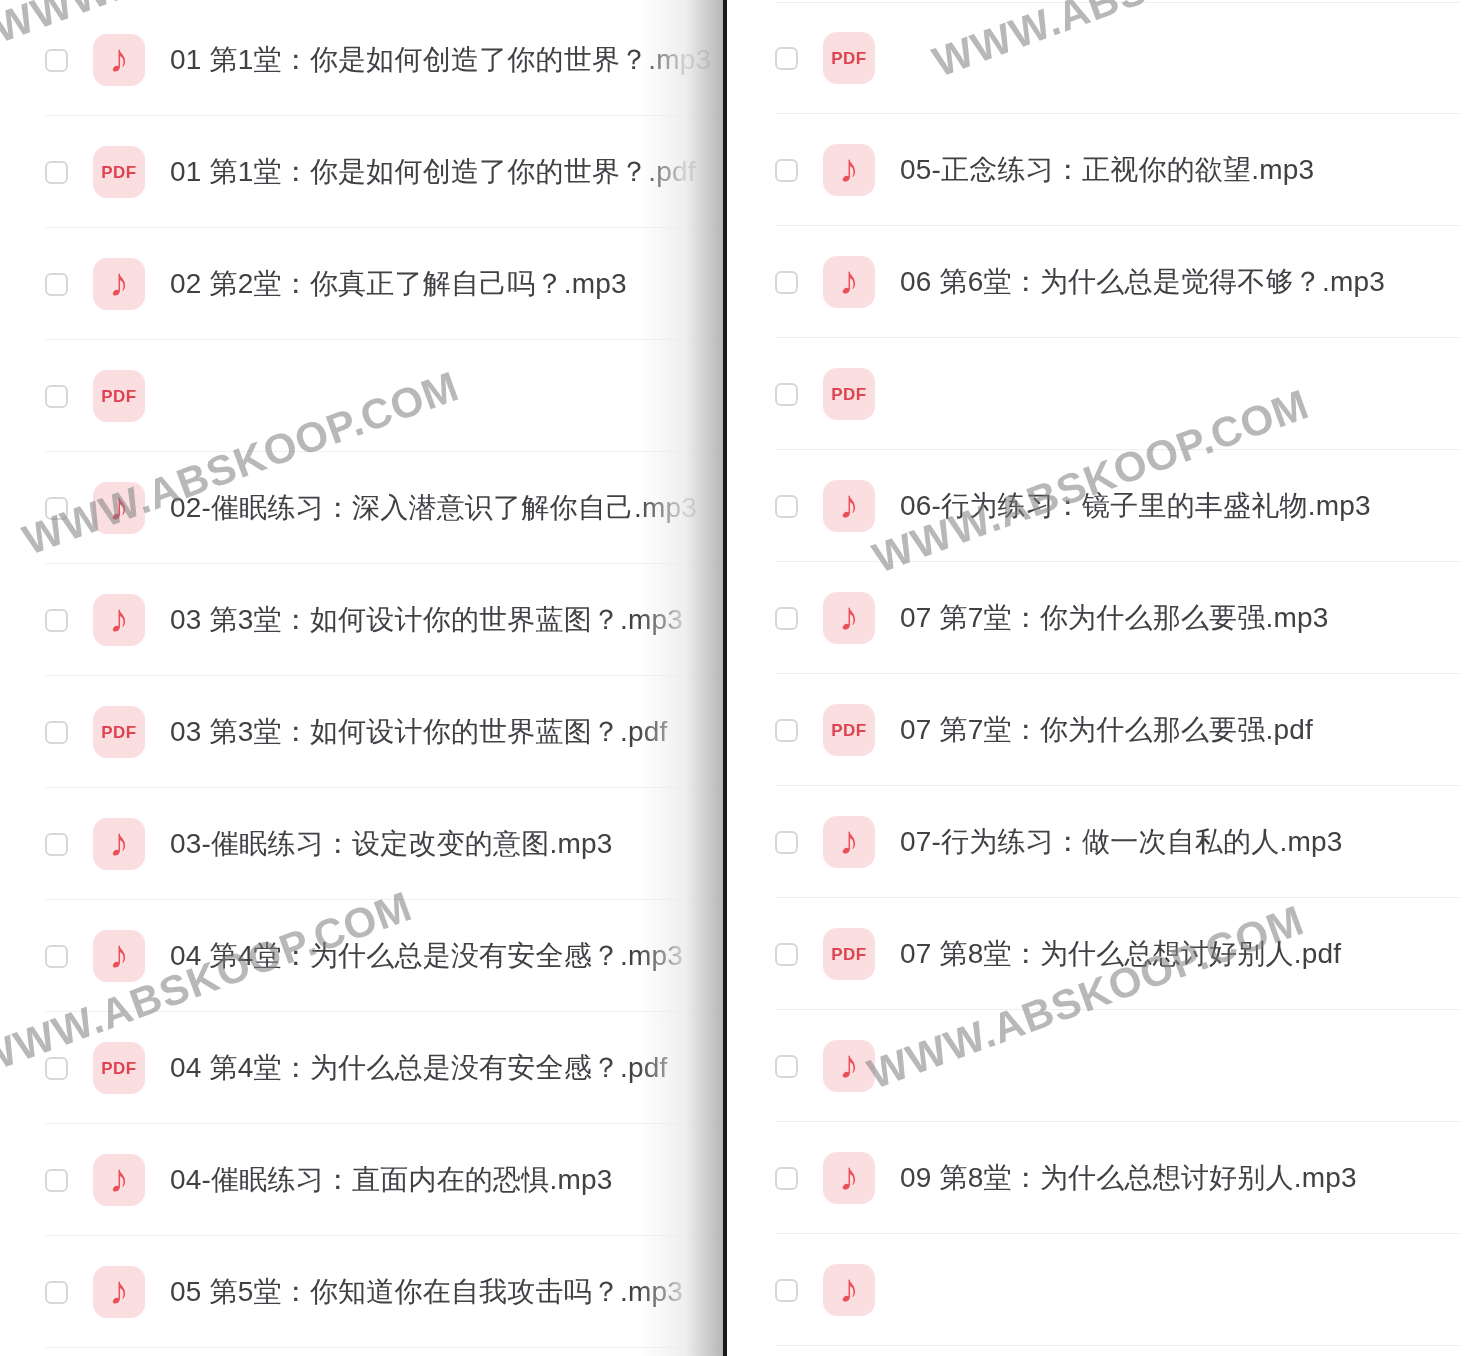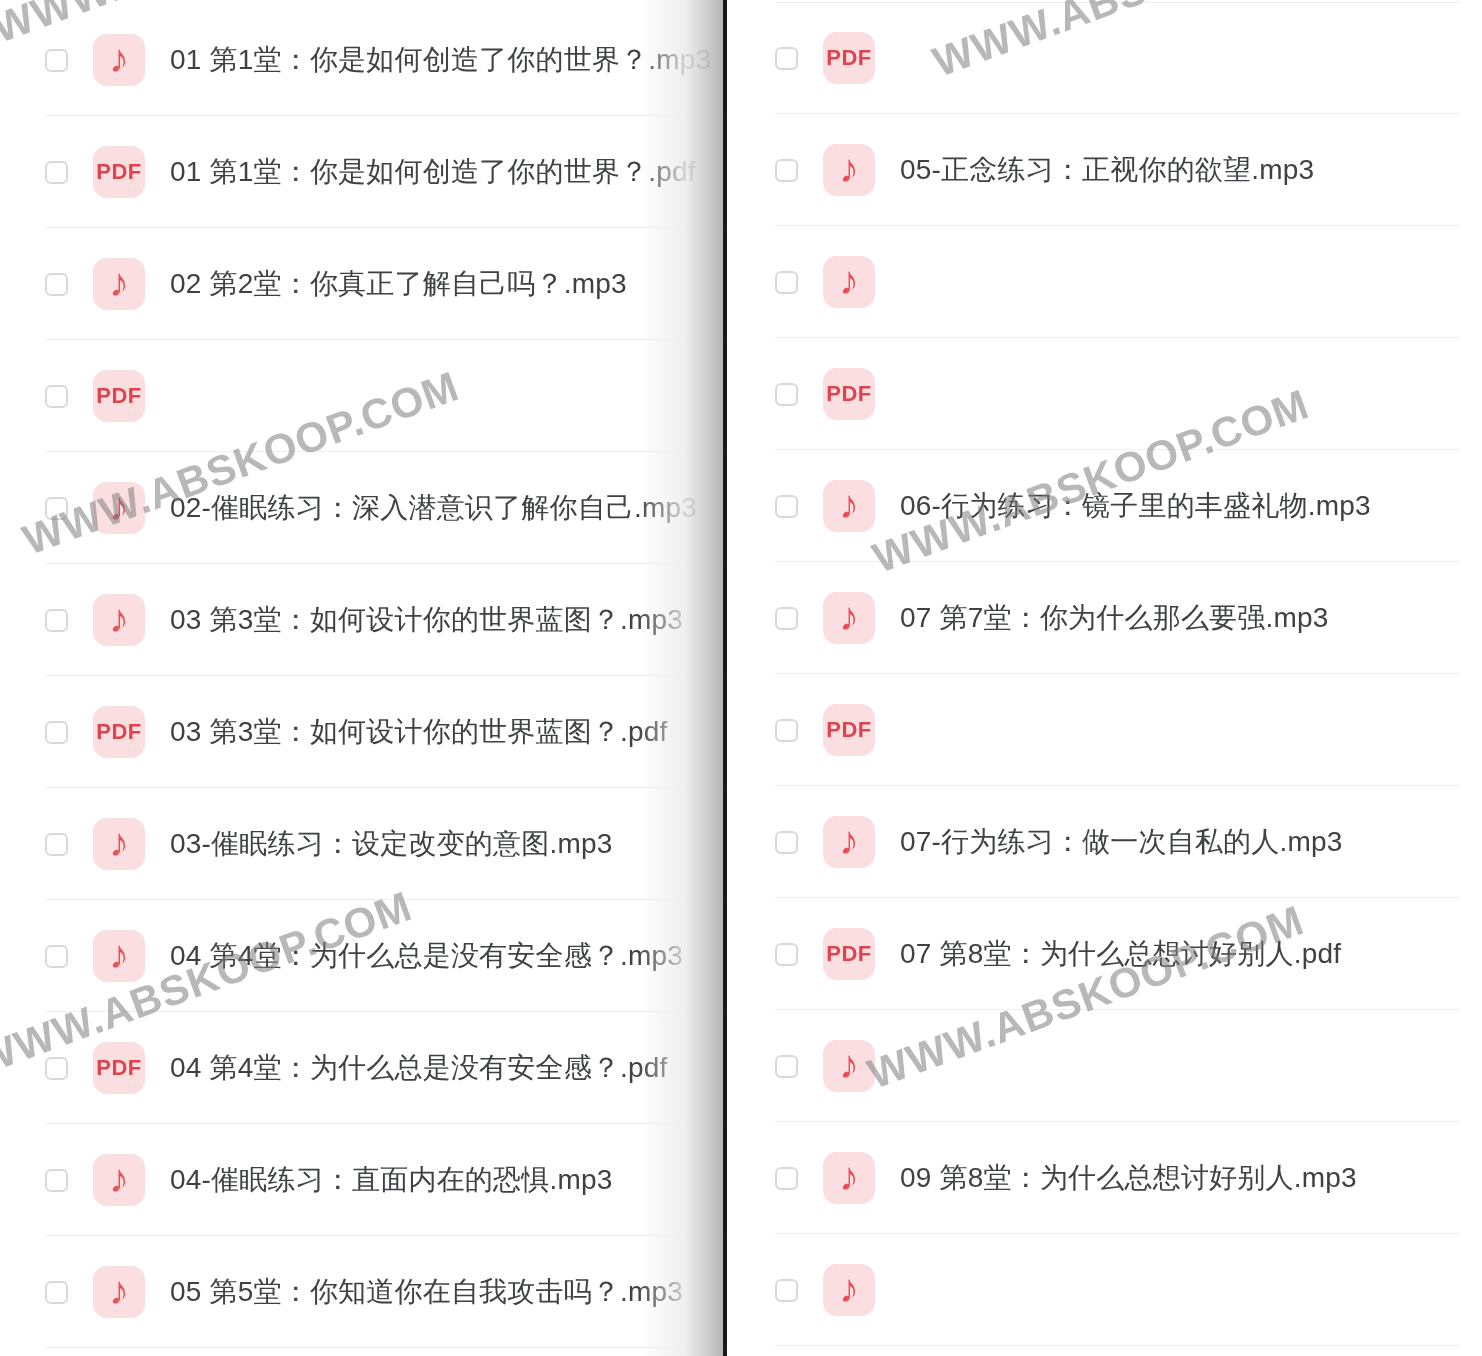--- a/index.html
+++ b/index.html
@@ -35,21 +35,21 @@
   }
   .file-icon {
     flex:none; width:52px; height:52px; margin-left:25px;
     border-radius:14px; background:#fbdfe0;
     display:flex; align-items:center; justify-content:center;
   }
   .file-icon.music .icon-glyph {
     color:#e9505b; font-size:40px; line-height:1; transform:translateY(-2px);
   }
   .file-icon.pdf .icon-glyph {
-    color:#dd4450; font-size:22px; font-weight:bold; letter-spacing:0.5px; line-height:1;
+    color:#dd4450; font-size:17px; font-weight:bold; letter-spacing:0.5px; line-height:1;
   }
   .file-name {
     margin-left:25px; font-size:28px; color:#3f4145; white-space:nowrap; letter-spacing:0.2px;
   }
 
   .wm {
     position:absolute; z-index:4; white-space:nowrap; pointer-events:none;
     font-weight:700; font-size:42px; letter-spacing:1px;
     color:rgba(125,125,128,0.55);
     transform:rotate(-20deg); transform-origin:left center;
@@ -210,20 +210,21 @@
           </span>
     <span class="file-name">05-正念练习：正视你的欲望.mp3</span>
     <span class="row-sep"></span>
   </div>
 
   <div class="row">
     <span class="checkbox"></span>
     <span class="file-icon music">
             <span class="icon-glyph">♪</span>
           </span>
+    <span class="file-name">06 第6堂：为什么总是觉得不够？.mp3</span>
     <span class="row-sep"></span>
   </div>
 
   <div class="row">
     <span class="checkbox"></span>
     <span class="file-icon pdf">
             <span class="icon-glyph">PDF</span>
           </span>
     <span class="row-sep"></span>
   </div>
@@ -244,20 +245,21 @@
           </span>
     <span class="file-name">07 第7堂：你为什么那么要强.mp3</span>
     <span class="row-sep"></span>
   </div>
 
   <div class="row">
     <span class="checkbox"></span>
     <span class="file-icon pdf">
             <span class="icon-glyph">PDF</span>
           </span>
+    <span class="file-name">07 第7堂：你为什么那么要强.pdf</span>
     <span class="row-sep"></span>
   </div>
 
   <div class="row">
     <span class="checkbox"></span>
     <span class="file-icon music">
             <span class="icon-glyph">♪</span>
           </span>
     <span class="file-name">07-行为练习：做一次自私的人.mp3</span>
     <span class="row-sep"></span>

